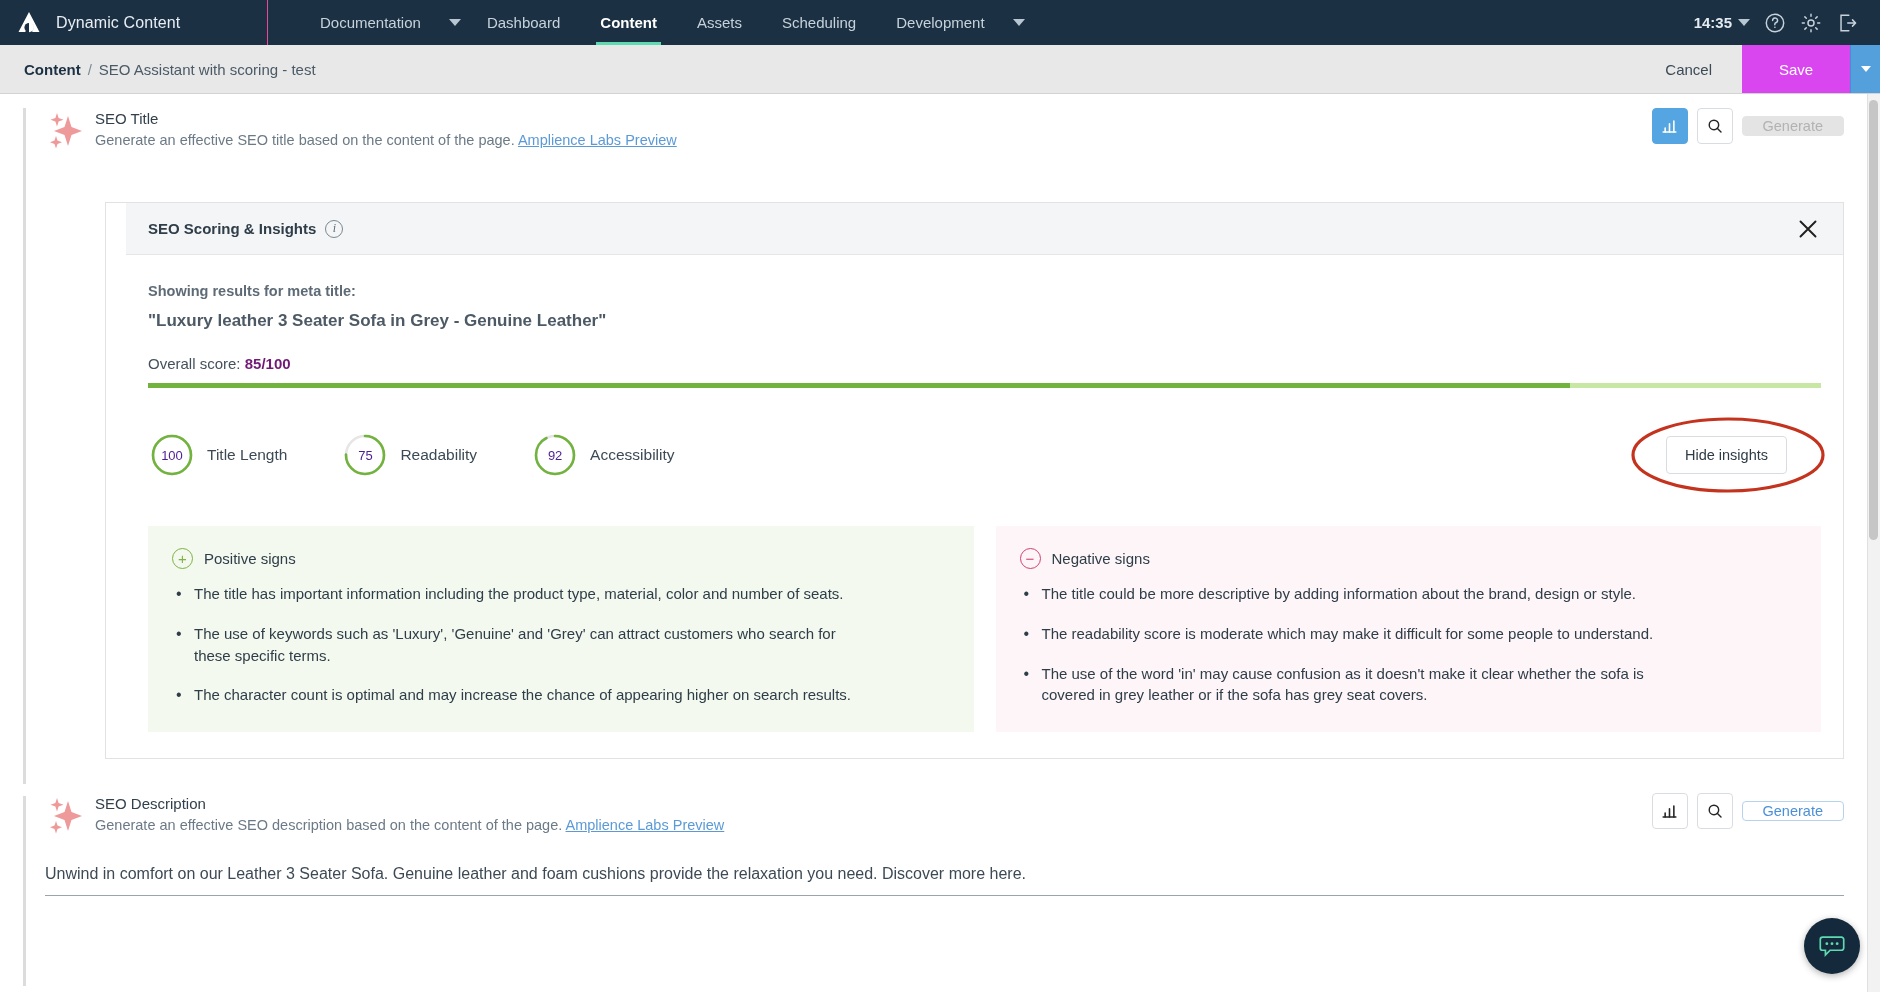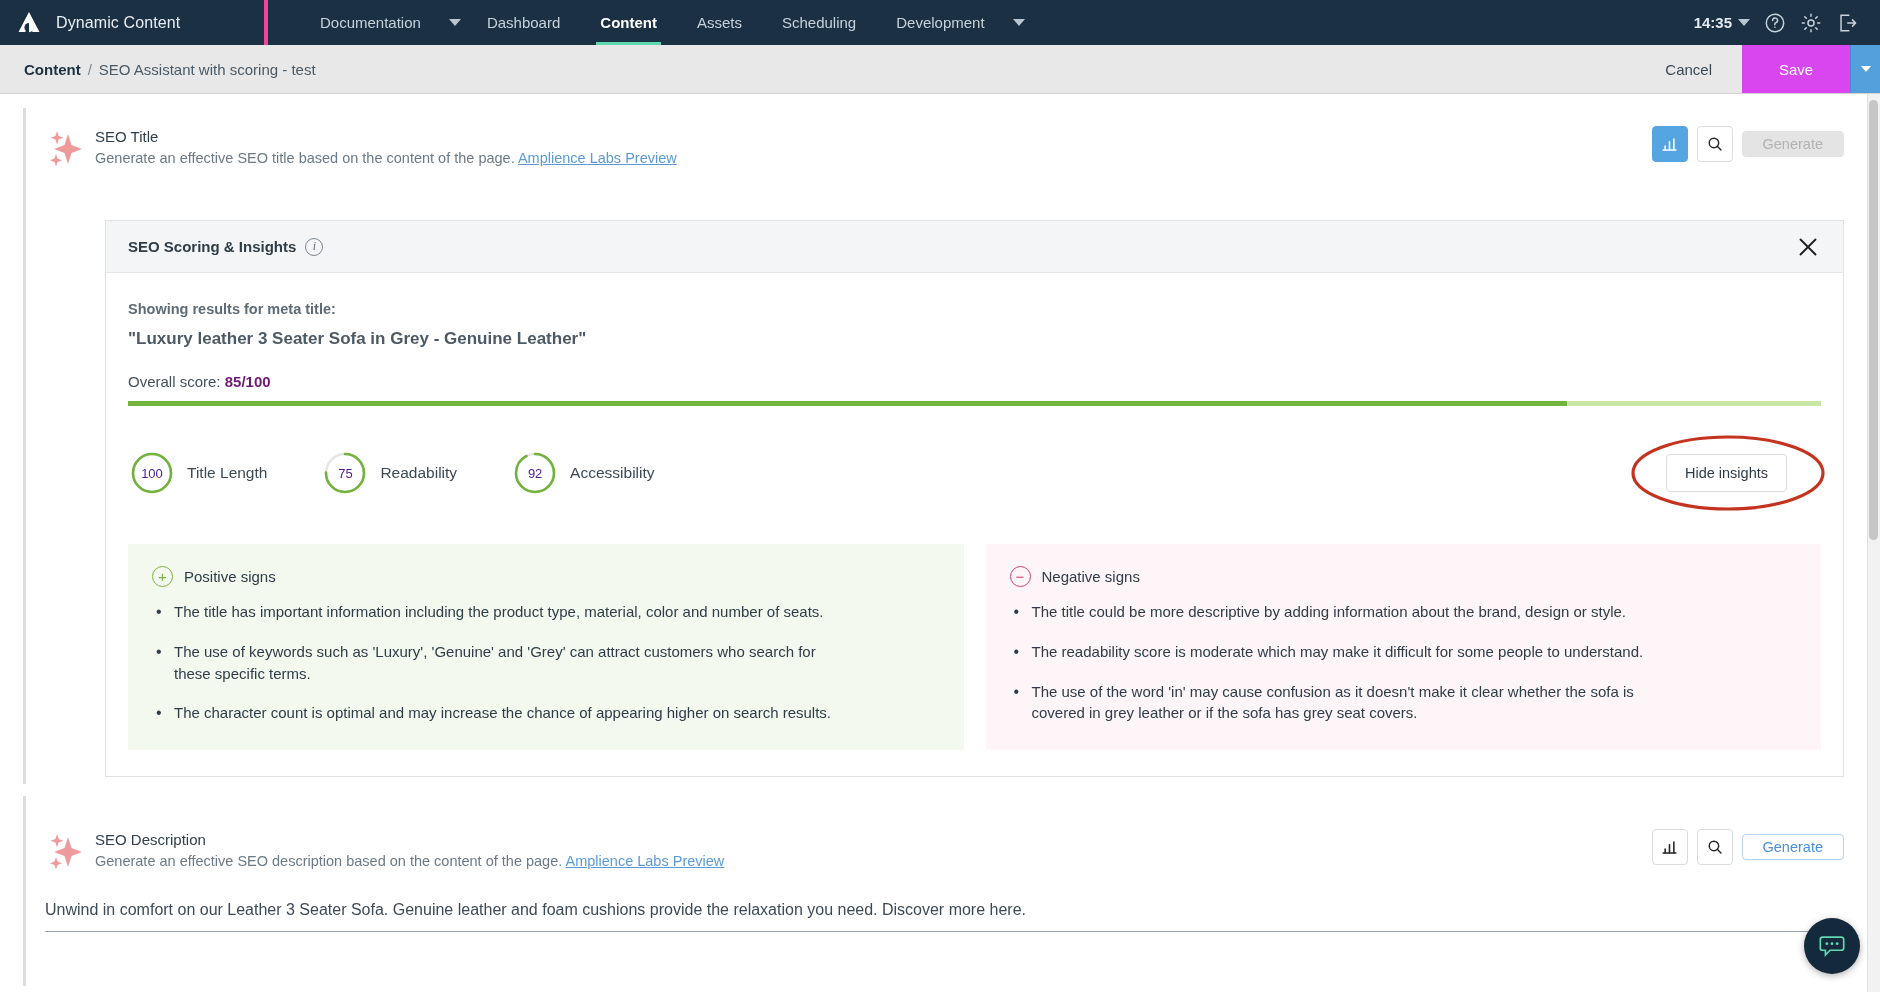--- a/index.html
+++ b/index.html
@@ -12,21 +12,21 @@
 
   
   .topbar {
     height: 45px; background: #1b3043;
     display: flex; align-items: stretch;
     color: #d6dee5;
   }
   .brand {
     display: flex; align-items: center; gap: 14px;
     padding: 0 24px 0 16px;
-    border-right: 4px solid #ec4899;
+    border-right: 1px solid #ec4899;
     min-width: 268px;
   }
   .brand-logo { width: 26px; height: 26px; }
   .brand-name { font-size: 16px; color: #e8eef3; letter-spacing: .1px; }
 
   .nav { display: flex; align-items: stretch; margin-left: 32px; }
   .nav-item {
     display: flex; align-items: center; gap: 28px;
     padding: 0 20px; font-size: 15px; color: #c7d2db;
     position: relative; cursor: pointer;
@@ -72,51 +72,51 @@
     cursor: pointer;
   }
   .caret-w { width: 0; height: 0; border-left: 5px solid transparent;
              border-right: 5px solid transparent; border-top: 6px solid #fff; }
 
   
   .page { position: relative; height: 898px; overflow: hidden; background: #fff; }
   .vrail { position: absolute; left: 23px; width: 3px; background: #dcdcdc; }
 
   .field { position: relative; padding-left: 45px; }
-  .field-head { display: flex; align-items: flex-start; padding-top: 32px; }
+  .field-head { display: flex; align-items: flex-start; padding-top: 14px; }
   .sparkle { width: 42px; margin-right: 8px; flex: 0 0 42px; padding-top: 2px; }
   .field-text { padding-top: 2px; }
   .field-title { font-size: 15px; color: #31404c; margin-bottom: 5px; }
   .field-desc { font-size: 14.5px; color: #6b7a86; }
   .labs-link { color: #5b9ad6; }
   .field-actions { margin-left: auto; display: flex; align-items: center; gap: 9px; padding-right: 36px; }
 
   .icon-btn {
     width: 36px; height: 36px; border: 1px solid #d9dde1; border-radius: 4px;
     background: #fff; display: flex; align-items: center; justify-content: center;
     cursor: pointer;
   }
   .icon-btn.primary { background: #55a5e3; border-color: #55a5e3; }
   .btn-generate {
-    height: 26px; padding: 0 20px; border-radius: 4px; font-size: 14.5px;
+    height: 20px; padding: 0 20px; border-radius: 4px; font-size: 14.5px;
     font-family: inherit; cursor: pointer;
   }
   .btn-generate.disabled { background: #e4e4e4; border: 1px solid #e4e4e4; color: #b2b2b2; cursor: default; }
   .btn-generate.enabled { background: #fff; border: 1px solid #b5d3ef; color: #4a90d9; }
 
   .text-input {
     margin: 16px 0 0 0; font-size: 16px; color: #9aa4ac;
     padding: 0 0 12px 0; border-bottom: 2px dotted #d2d6da;
     margin-right: 36px;
   }
   .text-input.filled { color: #3d4a55; border-bottom: 1px solid #9aa4ac; }
 
   
   .panel {
-    margin: 38px 36px 0 60px; border: 1px solid #e2e2e2; background: #fff;
+    margin: 38px 36px 0 60px; border: 1px solid #e2e2e2; background: #fff; padding-left: 20px;
   }
   .panel-head {
     background: #f4f5f6; border-bottom: 1px solid #e6e6e6;
     height: 52px; display: flex; align-items: center; padding: 0 22px;
   }
   .panel-title { font-size: 15px; font-weight: 700; color: #2f3d48; }
   .info-i {
     width: 18px; height: 18px; margin-left: 9px; border-radius: 50%;
     border: 1.4px solid #7b8792; color: #5f6b75; font-size: 12px; font-style: italic;
     display: flex; align-items: center; justify-content: center; cursor: pointer;

